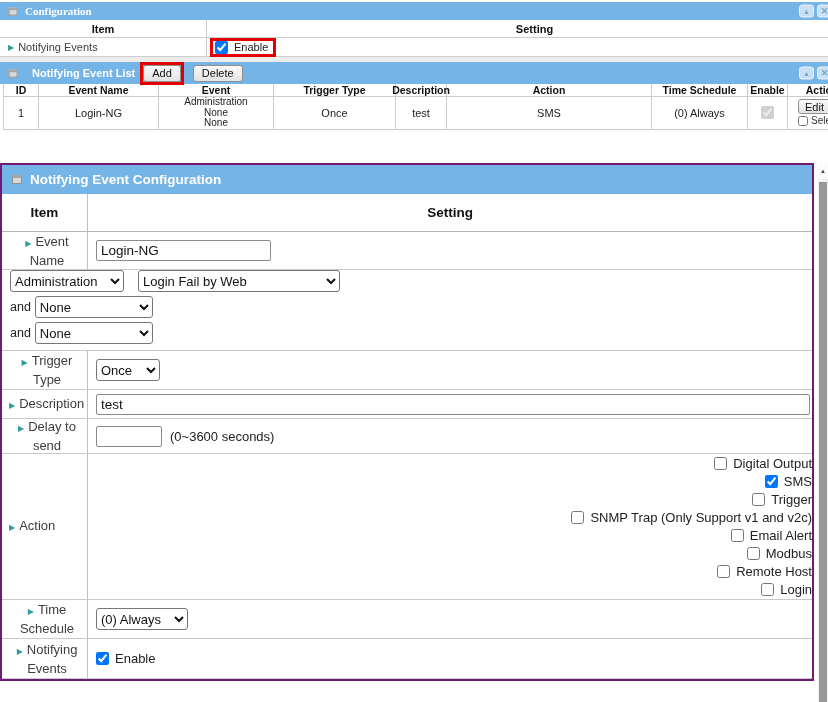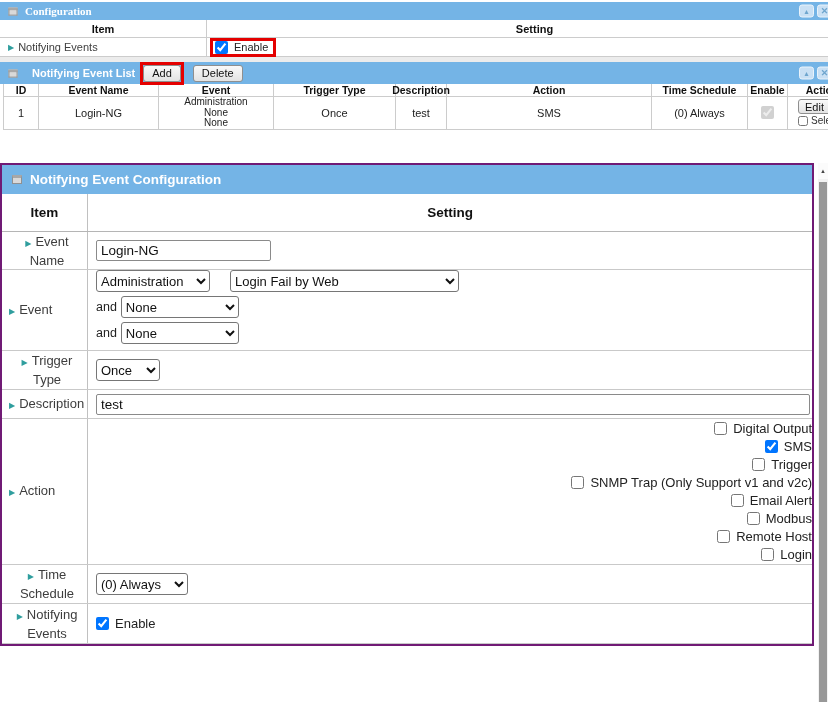--- a/index.html
+++ b/index.html
@@ -87,21 +87,21 @@
   .drow .d-setting { justify-content:flex-start; padding-left:8px; }
   .h38{height:38px;} .h81{height:81px;} .h39{height:39px;} .h29{height:29px;} .h35{height:35px;}
   .h146{height:146px;} .h40{height:40px;}
   .ev-name-input { width:175px; }
   .desc-input { flex:1; margin-right:2px; }
   .delay-input { width:66px; }
   .hint { font-size:13px; color:#222; margin-left:8px; }
   .event-stack { flex-direction:column; align-items:flex-start !important; justify-content:center; gap:4px; }
   .ev-line { display:flex; align-items:center; }
   .and-lbl { font-size:12.5px; color:#222; margin-right:4px; }
-  .sel-cat { width:114px; } .sel-sub { width:229px; margin-left:20px; }
+  .sel-cat { width:114px; } .sel-sub { width:202px; margin-left:14px; }
   .sel-and { width:118px; } .sel-trig { width:64px; } .sel-time { width:92px; }
   .chk-col { flex-direction:column; align-items:flex-end; justify-content:center; }
   .chk-line { display:flex; align-items:center; height:18px; font-size:13px; color:#222; }
   .save-row { height:23px; display:flex; align-items:center; justify-content:center; }
   .save-row button { font-size:13px; height:21px; padding:0 12px; }
 
   
   .vscroll { position:absolute; right:0; top:163px; width:10px; height:539px; background:#f2f2f2; }
   .vs-up { height:16px; display:flex; align-items:center; justify-content:center;
            font-size:6px; color:#444; background:#fbfbfb; cursor:pointer; }
@@ -208,23 +208,20 @@
     <div class="drow h38">
       <div class="d-item">
           <span class="lblwrap"><i class="arr">▶</i><span>Event Name</span></span>
         </div>
       <div class="d-setting">
         <input type="text" class="ev-name-input" value="Login-NG" style="">
       </div>
     </div>
 
     <div class="drow h81">
-      <div class="d-item">
-          <span class="lblwrap"><i class="arr">▶</i><span>Event</span></span>
-        </div>
       <div class="d-setting event-stack">
         <span class="ev-line">
           <select class="sel-cat">
             <option>Administration</option>
           </select>
           <select class="sel-sub">
             <option>Login Fail by Web</option>
           </select>
         </span>
         <span class="ev-line">
@@ -255,20 +252,29 @@
 
     <div class="drow h29">
       <div class="d-item">
           <span class="lblwrap"><i class="arr">▶</i><span>Description</span></span>
         </div>
       <div class="d-setting">
         <input type="text" class="desc-input" value="test" style="">
       </div>
     </div>
 
+    <div class="drow h35">
+      <div class="d-item">
+          <span class="lblwrap"><i class="arr">▶</i><span>Delay to send</span></span>
+        </div>
+      <div class="d-setting">
+        <input type="text" class="delay-input" style="">
+        <span class="hint">(0~3600 seconds)</span>
+      </div>
+    </div>
 
     <div class="drow h146">
       <div class="d-item">
           <span class="lblwrap"><i class="arr">▶</i><span>Action</span></span>
         </div>
       <div class="d-setting chk-col">
         <span class="chk-line">
             <input type="checkbox" style="">
             <span>Digital Output</span>
           </span>

